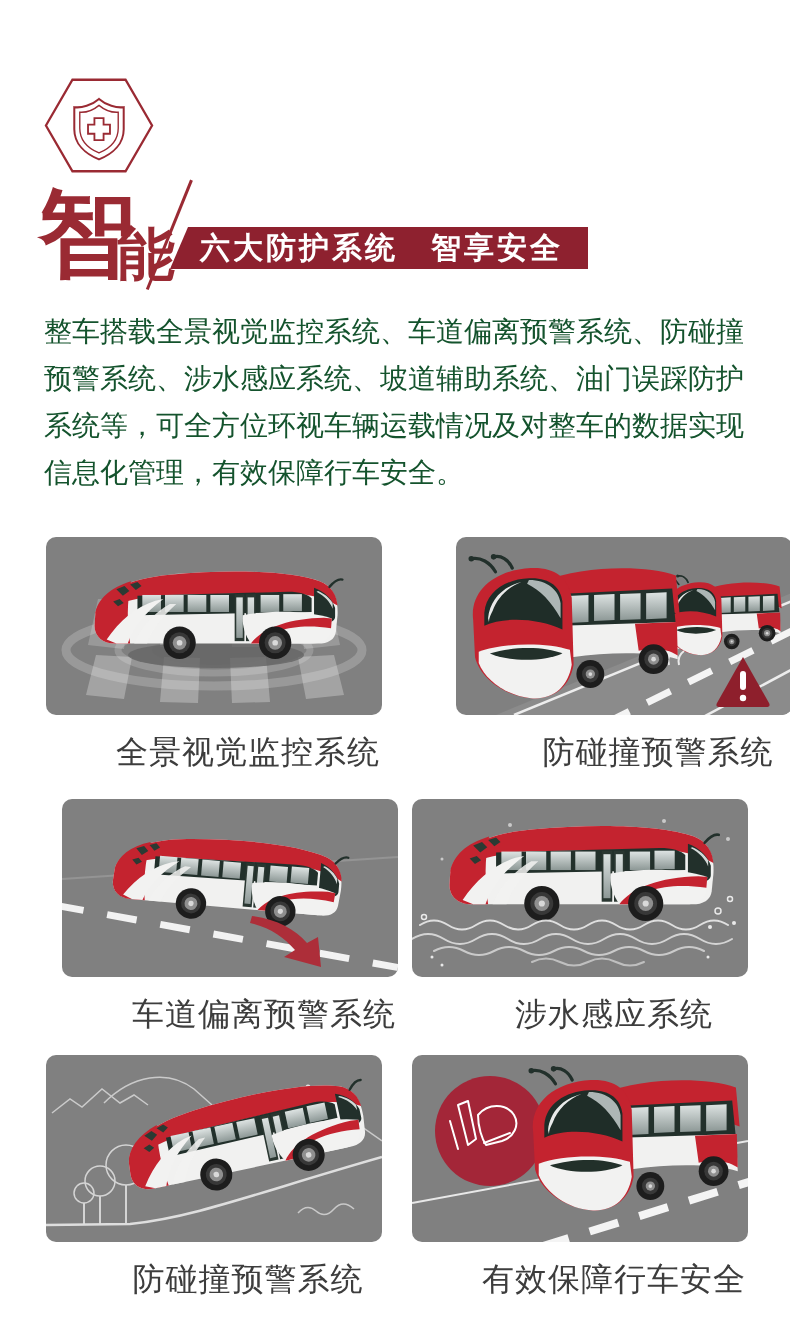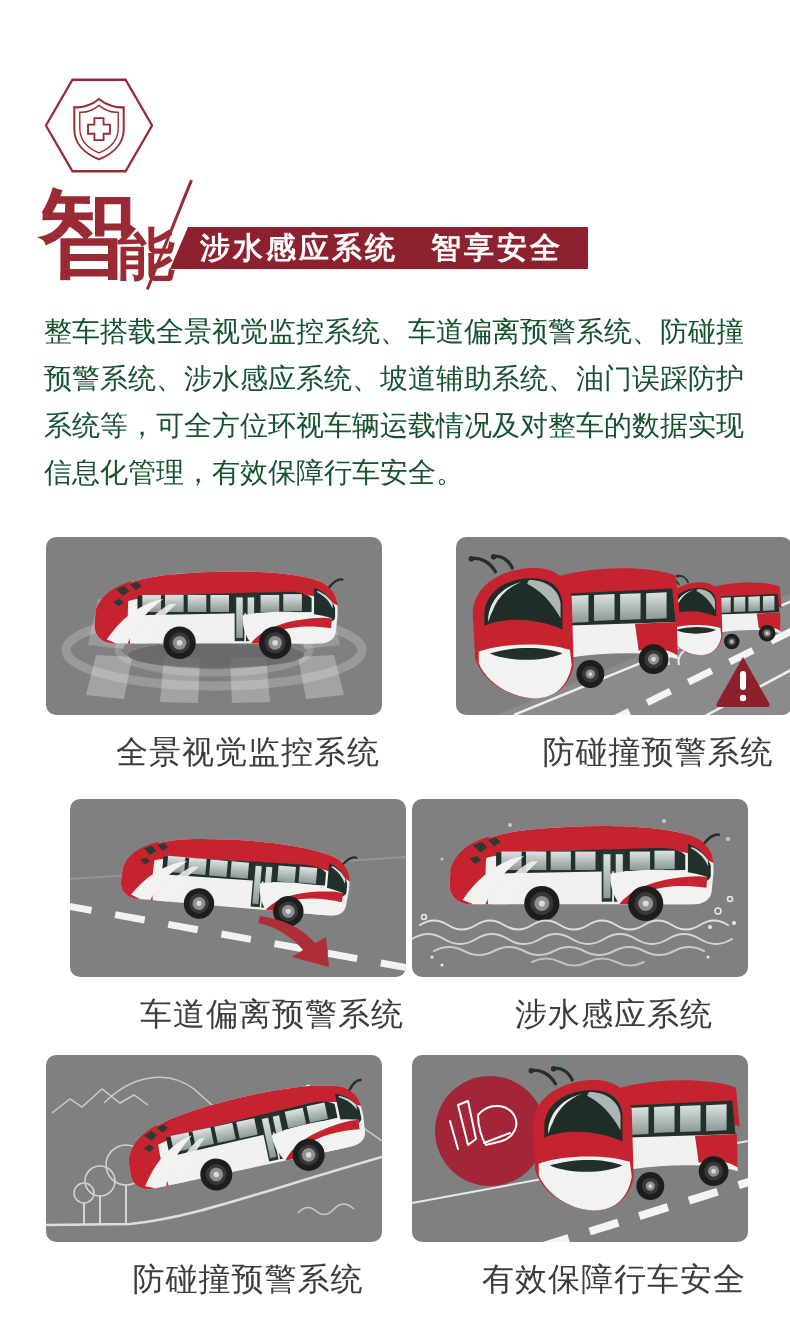--- a/index.html
+++ b/index.html
@@ -16,21 +16,21 @@
 
   .intro{position:absolute;left:44px;top:308px;width:708px;font-size:28px;line-height:47px;color:#14532d;font-weight:300;letter-spacing:0;}
 
   .cell{position:absolute;width:404px;}
   .card{width:336px;background:#808080;border-radius:10px;overflow:hidden;}
   .card svg{display:block;}
   .h178{height:178px;} .h187{height:187px;}
   .caption{margin-top:16px;text-align:center;font-size:32px;color:#3d3d3d;font-weight:400;letter-spacing:1px;}
 
   .c1{left:46px;top:537px;} .c2{left:412px;top:537px;margin-left:44px;}
-  .c3{left:54px;top:799px;padding-left:16px;} .c4{left:412px;top:799px;}
+  .c3{left:46px;top:799px;padding-left:16px;} .c4{left:412px;top:799px;}
   .c5{left:46px;top:1055px;} .c6{left:412px;top:1055px;}
 </style>
 </head>
 <body>
 
 <div id="page">
 
   <svg width="0" height="0" style="position:absolute" aria-hidden="true">
     <defs>
       <linearGradient id="glassG" x1="0" y1="0" x2="0" y2="1">
@@ -106,21 +106,21 @@
     <polygon points="2,53 31,3 89,3 118,53 89,103 31,103" fill="none" stroke="#9a2a33" stroke-width="2.5"></polygon>
     <path d="M60,24 C68,31 79,34 87,33 L87,57 C87,73 75,84 60,90 C45,84 33,73 33,57 L33,33 C41,34 52,31 60,24 Z" fill="none" stroke="#9a2a33" stroke-width="2.2"></path>
     <path d="M60,31 C66,36 74,39 81,38.5 L81,56 C81,69 72,78 60,83 C48,78 39,69 39,56 L39,38.5 C46,39 54,36 60,31 Z" fill="none" stroke="#9a2a33" stroke-width="1.5"></path>
     <path d="M55,45 h10 v7 h7 v10 h-7 v7 h-10 v-7 h-7 v-10 h7 Z" fill="none" stroke="#9a2a33" stroke-width="2"></path>
   </svg>
 
   <div class="title-primary">智</div>
   <div class="title-secondary">能</div>
   <div class="slash"></div>
   <div class="banner">
-    <span>涉水感应系统　智享安全</span>
+    <span>六大防护系统　智享安全</span>
   </div>
 
   <div class="intro">整车搭载全景视觉监控系统、车道偏离预警系统、防碰撞预警系统、涉水感应系统、坡道辅助系统、油门误踩防护系统等，可全方位环视车辆运载情况及对整车的数据实现信息化管理，有效保障行车安全。</div>
 
   <div class="cell c1">
     <div class="card h178">
       <svg viewBox="0 0 336 178" width="336" height="178">
         <ellipse cx="168" cy="113" rx="148" ry="36" fill="none" stroke="#9e9e9e" stroke-width="9" opacity="0.85"></ellipse>
         <ellipse cx="168" cy="113" rx="96" ry="23" fill="none" stroke="#989898" stroke-width="7" opacity="0.9"></ellipse>
         <ellipse cx="168" cy="113" rx="62" ry="15" fill="#747474" opacity="0.55"></ellipse>

